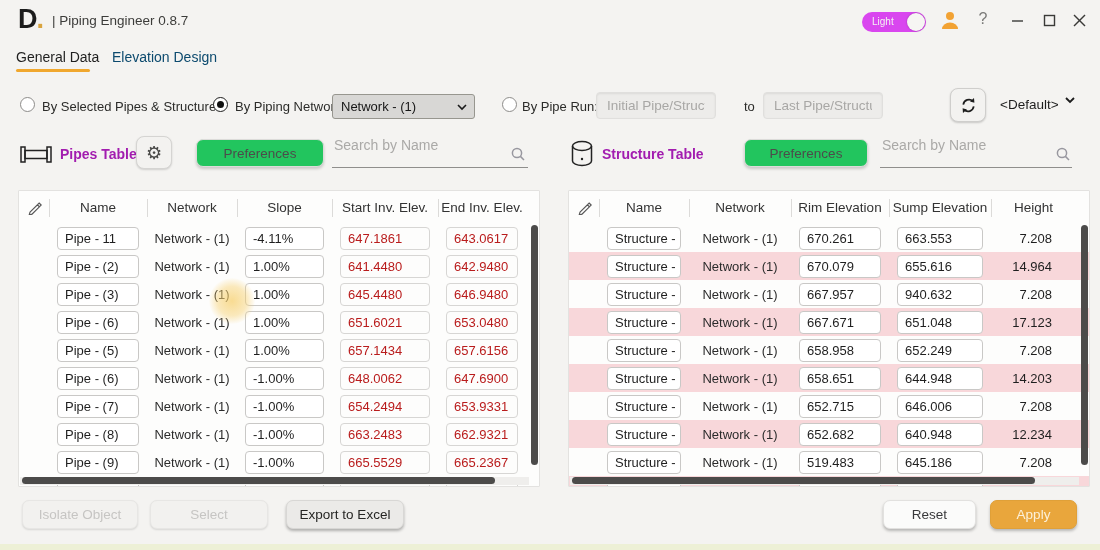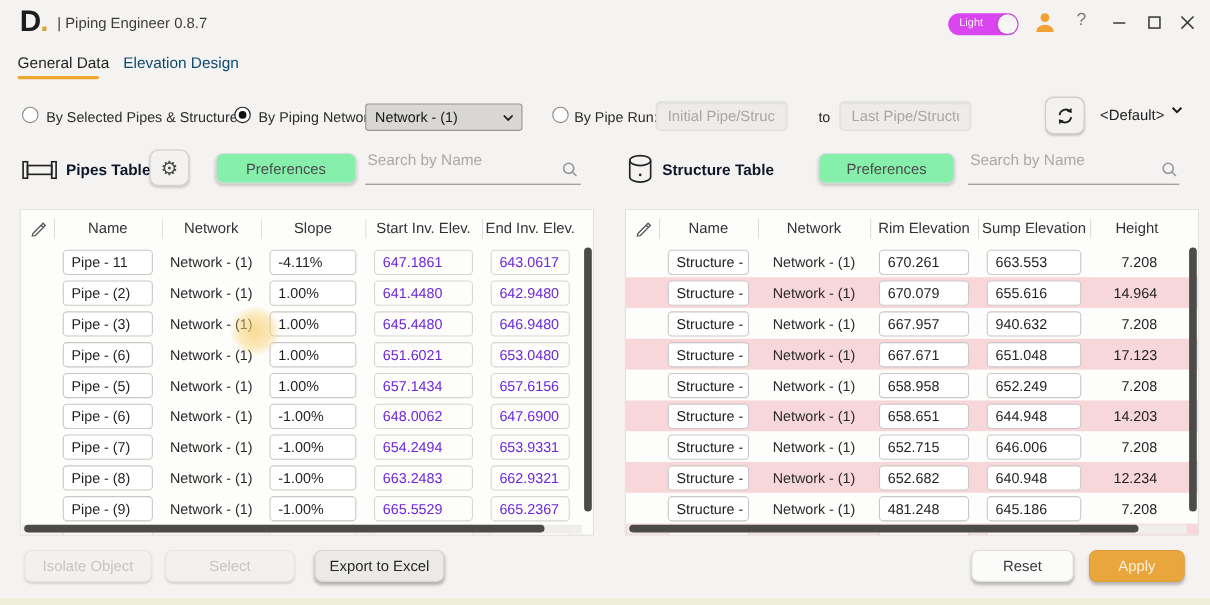--- a/index.html
+++ b/index.html
@@ -33,44 +33,44 @@
   .flabel { position:absolute; top:99px; font-size:13px; color:#2c2c2a; }
   .net-select { position:absolute; left:332px; top:94px; width:143px; height:25px; background:#d8d7d5; border:1px solid #97968f; border-radius:3px; font-size:13px; color:#161616; display:flex; align-items:center; padding:0 8px; }
   .net-select svg { position:absolute; right:7px; top:9px; }
   .run-input { position:absolute; top:92px; width:120px; height:27px; background:#edecea; border:1px solid #e0dfdd; border-radius:4px; font-size:13.5px; color:#9d9c9a; font-family:"Liberation Sans",sans-serif; padding:0 10px; box-shadow:inset 0 1px 2px rgba(0,0,0,.08); }
   .run-input::placeholder { color:#a8a7a5; }
   #run-initial { left:596px; } #run-last { left:763px; }
   #to-label { position:absolute; left:744px; top:99px; font-size:13px; color:#2c2c2a; }
   .refresh-btn { position:absolute; left:950px; top:88px; width:36px; height:34px; background:#f3f2f0; border:1px solid #cfcecc; border-radius:8px; box-shadow:0 1px 2px rgba(0,0,0,.18); display:flex; align-items:center; justify-content:center; }
   .preset { position:absolute; left:1000px; top:97px; font-size:13.5px; color:#1e1e1e; display:flex; align-items:flex-start; gap:6px; }
   
-  .panel-title { position:absolute; top:146px; font-size:14px; font-weight:bold; color:#0f172a; }
+  .panel-title { position:absolute; top:146px; font-size:14px; font-weight:bold; color:#a21caf; }
   .icon-wrap { position:absolute; }
   .gear-btn { position:absolute; left:136px; top:136px; width:36px; height:33px; background:#f3f2f0; border:1px solid #d5d4d2; border-radius:8px; box-shadow:0 1px 2px rgba(0,0,0,.15); display:flex; align-items:center; justify-content:center; font-size:18px; color:#4a4a48; }
-  .pref-btn { position:absolute; top:139px; height:28px; background:#86efac; border:1px solid #dcdbd9; border-radius:7px; box-shadow:0 2px 3px rgba(0,0,0,.18); font-size:13.5px; color:#4c4c4a; display:flex; align-items:center; justify-content:center; }
+  .pref-btn { position:absolute; top:139px; height:28px; background:#22c55e; border:1px solid #dcdbd9; border-radius:7px; box-shadow:0 2px 3px rgba(0,0,0,.18); font-size:13.5px; color:#4c4c4a; display:flex; align-items:center; justify-content:center; }
   #pref-pipes { left:196px; width:128px; }
   #pref-structs { left:744px; width:124px; }
   .search { position:absolute; top:139px; height:29px; border:none; border-bottom:1.5px solid #8f8e8c; background:transparent; font-size:14px; color:#333; font-family:"Liberation Sans",sans-serif; padding:0 24px 16px 2px; outline:none; }
   .search::placeholder { color:#aaa9a7; }
   #search-pipes { left:332px; width:196px; }
   #search-structs { left:880px; width:192px; }
   .mag { position:absolute; top:146px; }
   
   .panel { position:absolute; top:190px; width:522px; height:297px; background:#fdfdfc; border:1px solid #e3e2e0; border-radius:1px; overflow:hidden; }
   #pipes-panel { left:18px; } #structures-panel { left:568px; }
   .thead { display:grid; height:33px; align-items:center; font-size:13.5px; color:#333; }
   .pipes-grid { grid-template-columns:30px 98px 90px 95px 106px 88px; }
   .structs-grid { grid-template-columns:30px 90px 102px 98px 102px 85px; }
   .th { position:relative; text-align:center; height:22px; line-height:22px; white-space:nowrap; overflow:hidden; }
   .th.sep::before { content:""; position:absolute; left:0; top:2px; bottom:2px; width:1px; background:#dcdbd9; }
   .th-pencil { display:flex; align-items:center; justify-content:center; }
   .row { display:grid; height:28px; align-items:center; }
   .row.hl { background:#f8d7da; }
   .box { height:23px; margin:0 8px; border:1px solid #c9c8c6; border-radius:4px; background:#fff; font-size:13px; color:#1f1f1f; display:flex; align-items:center; padding:0 7px; white-space:nowrap; overflow:hidden; }
-  .box.dis { color:#6d28d9; border-color:#d7d6d4; background:#fdfdfc; }
+  .box.dis { color:#b91c1c; border-color:#d7d6d4; background:#fdfdfc; }
   .cell-text { text-align:center; font-size:13px; color:#2b2b2b; white-space:nowrap; overflow:hidden; }
   .cell-num { text-align:right; padding-right:24px; font-size:13px; color:#1f1f1f; }
   .vscroll { position:absolute; right:1px; top:34px; height:250px; width:8px; }
   .vthumb { position:absolute; top:0; right:0; width:7px; height:96%; background:#4c4b4a; border-radius:4px; }
   .hscroll { position:absolute; left:1px; right:10px; bottom:1px; height:8px; background:#efeeec; }
   .hthumb { position:absolute; left:2px; top:0; height:7px; background:#4c4b4a; border-radius:4px; }
   #pipes-hthumb { width:93%; } #structs-hthumb { width:91%; }
   
   .btn { position:absolute; top:500px; height:29px; border-radius:7px; font-size:13.5px; display:flex; align-items:center; justify-content:center; }
   .btn.disabled { background:#f2f1ef; color:#c6c5c3; border:1px solid #e7e6e4; box-shadow:0 1px 2px rgba(0,0,0,.12); }
@@ -370,21 +370,21 @@
         <div class="box">Structure - (3)</div>
         <div class="cell-text">Network - (1)</div>
         <div class="box">652.682</div>
         <div class="box">640.948</div>
         <div class="cell-num">12.234</div>
       </div>
       <div class="row structs-grid">
         <div></div>
         <div class="box">Structure - (1)</div>
         <div class="cell-text">Network - (1)</div>
-        <div class="box">481.248</div>
+        <div class="box">519.483</div>
         <div class="box">645.186</div>
         <div class="cell-num">7.208</div>
       </div>
       <div class="row structs-grid hl">
         <div></div>
         <div class="box"></div>
         <div class="cell-text"></div>
         <div class="box"></div>
         <div class="box"></div>
         <div class="cell-num"></div>

